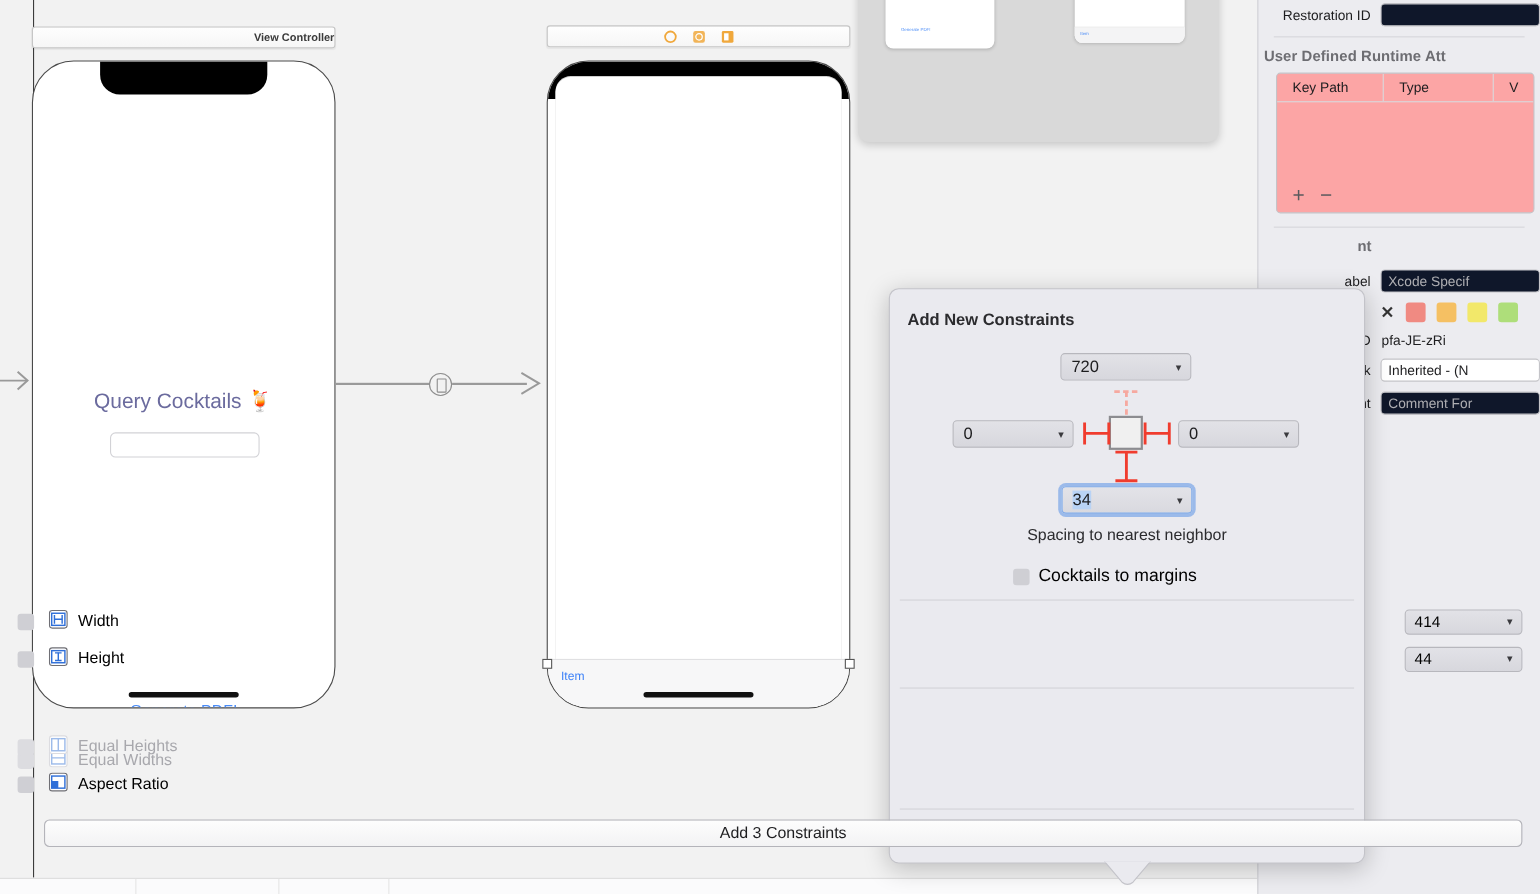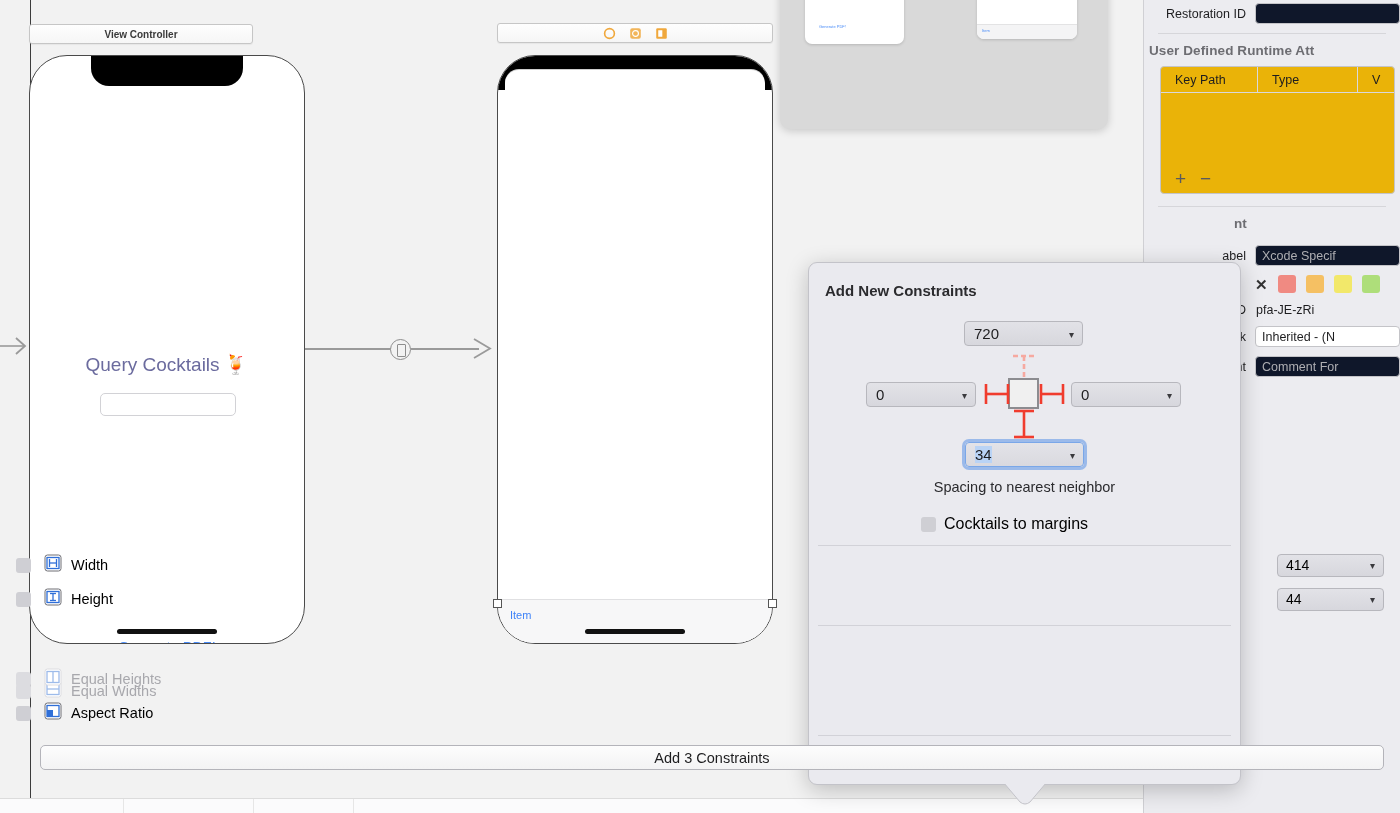--- a/index.html
+++ b/index.html
@@ -174,21 +174,21 @@
   .insp-sep {
     height: 1px; background: #d6d6da; margin: 9px 14px 9px 14px;
   }
   .insp-section-title {
     font-size: 13.5px; font-weight: bold; color: #6d6d72;
     padding: 0 0 8px 5px; letter-spacing: .1px;
   }
   .insp-section-title.dark { color: #6d6d72; }
 
   .table-box {
-    margin: 0 5px 0 16px; background: #eab308;
+    margin: 0 5px 0 16px; background: #fca5a5;
     border: 1px solid #c4c4c8; border-radius: 4px;
     height: 126px; position: relative; overflow: hidden;
   }
   .table-head {
     display: flex; height: 25px; border-bottom: 1px solid #d9d9dd;
     align-items: center; font-size: 12.5px;
   }
   .table-head > div {
     padding-left: 14px; height: 100%; display: flex; align-items: center;
     box-sizing: border-box;
@@ -309,21 +309,21 @@
 
   <div class="canvas">
 
     <div class="entry-divider"></div>
 
     <svg class="arrowhead" style="left:-6px; top:336px;" width="40" height="20">
       <line x1="0" y1="10" x2="31" y2="10" stroke="#9a9a9a" stroke-width="1.6"></line>
       <polyline points="22,2 31,10 22,18" fill="none" stroke="#9a9a9a" stroke-width="1.8"></polyline>
     </svg>
 
-    <div class="scene-titlebar" style="left:29px; top:24px; width:224px;">
+    <div class="scene-titlebar" style="left:29px; top:24px; width:276px;justify-content:flex-end;">
       <span>View Controller</span>
     </div>
 
     <div class="device" style="left:29px; top:55px; width:276px; height:589px;">
       <div class="notch"></div>
       <div class="vc-label" style="top:297px;">Query Cocktails 🍹</div>
       <div class="vc-textfield" style="left:70px; top:337px; width:136px; height:23px;"></div>
       <div class="vc-button" style="top:583px;">Generate PDF!</div>
       <div class="home-indicator"></div>
     </div>

